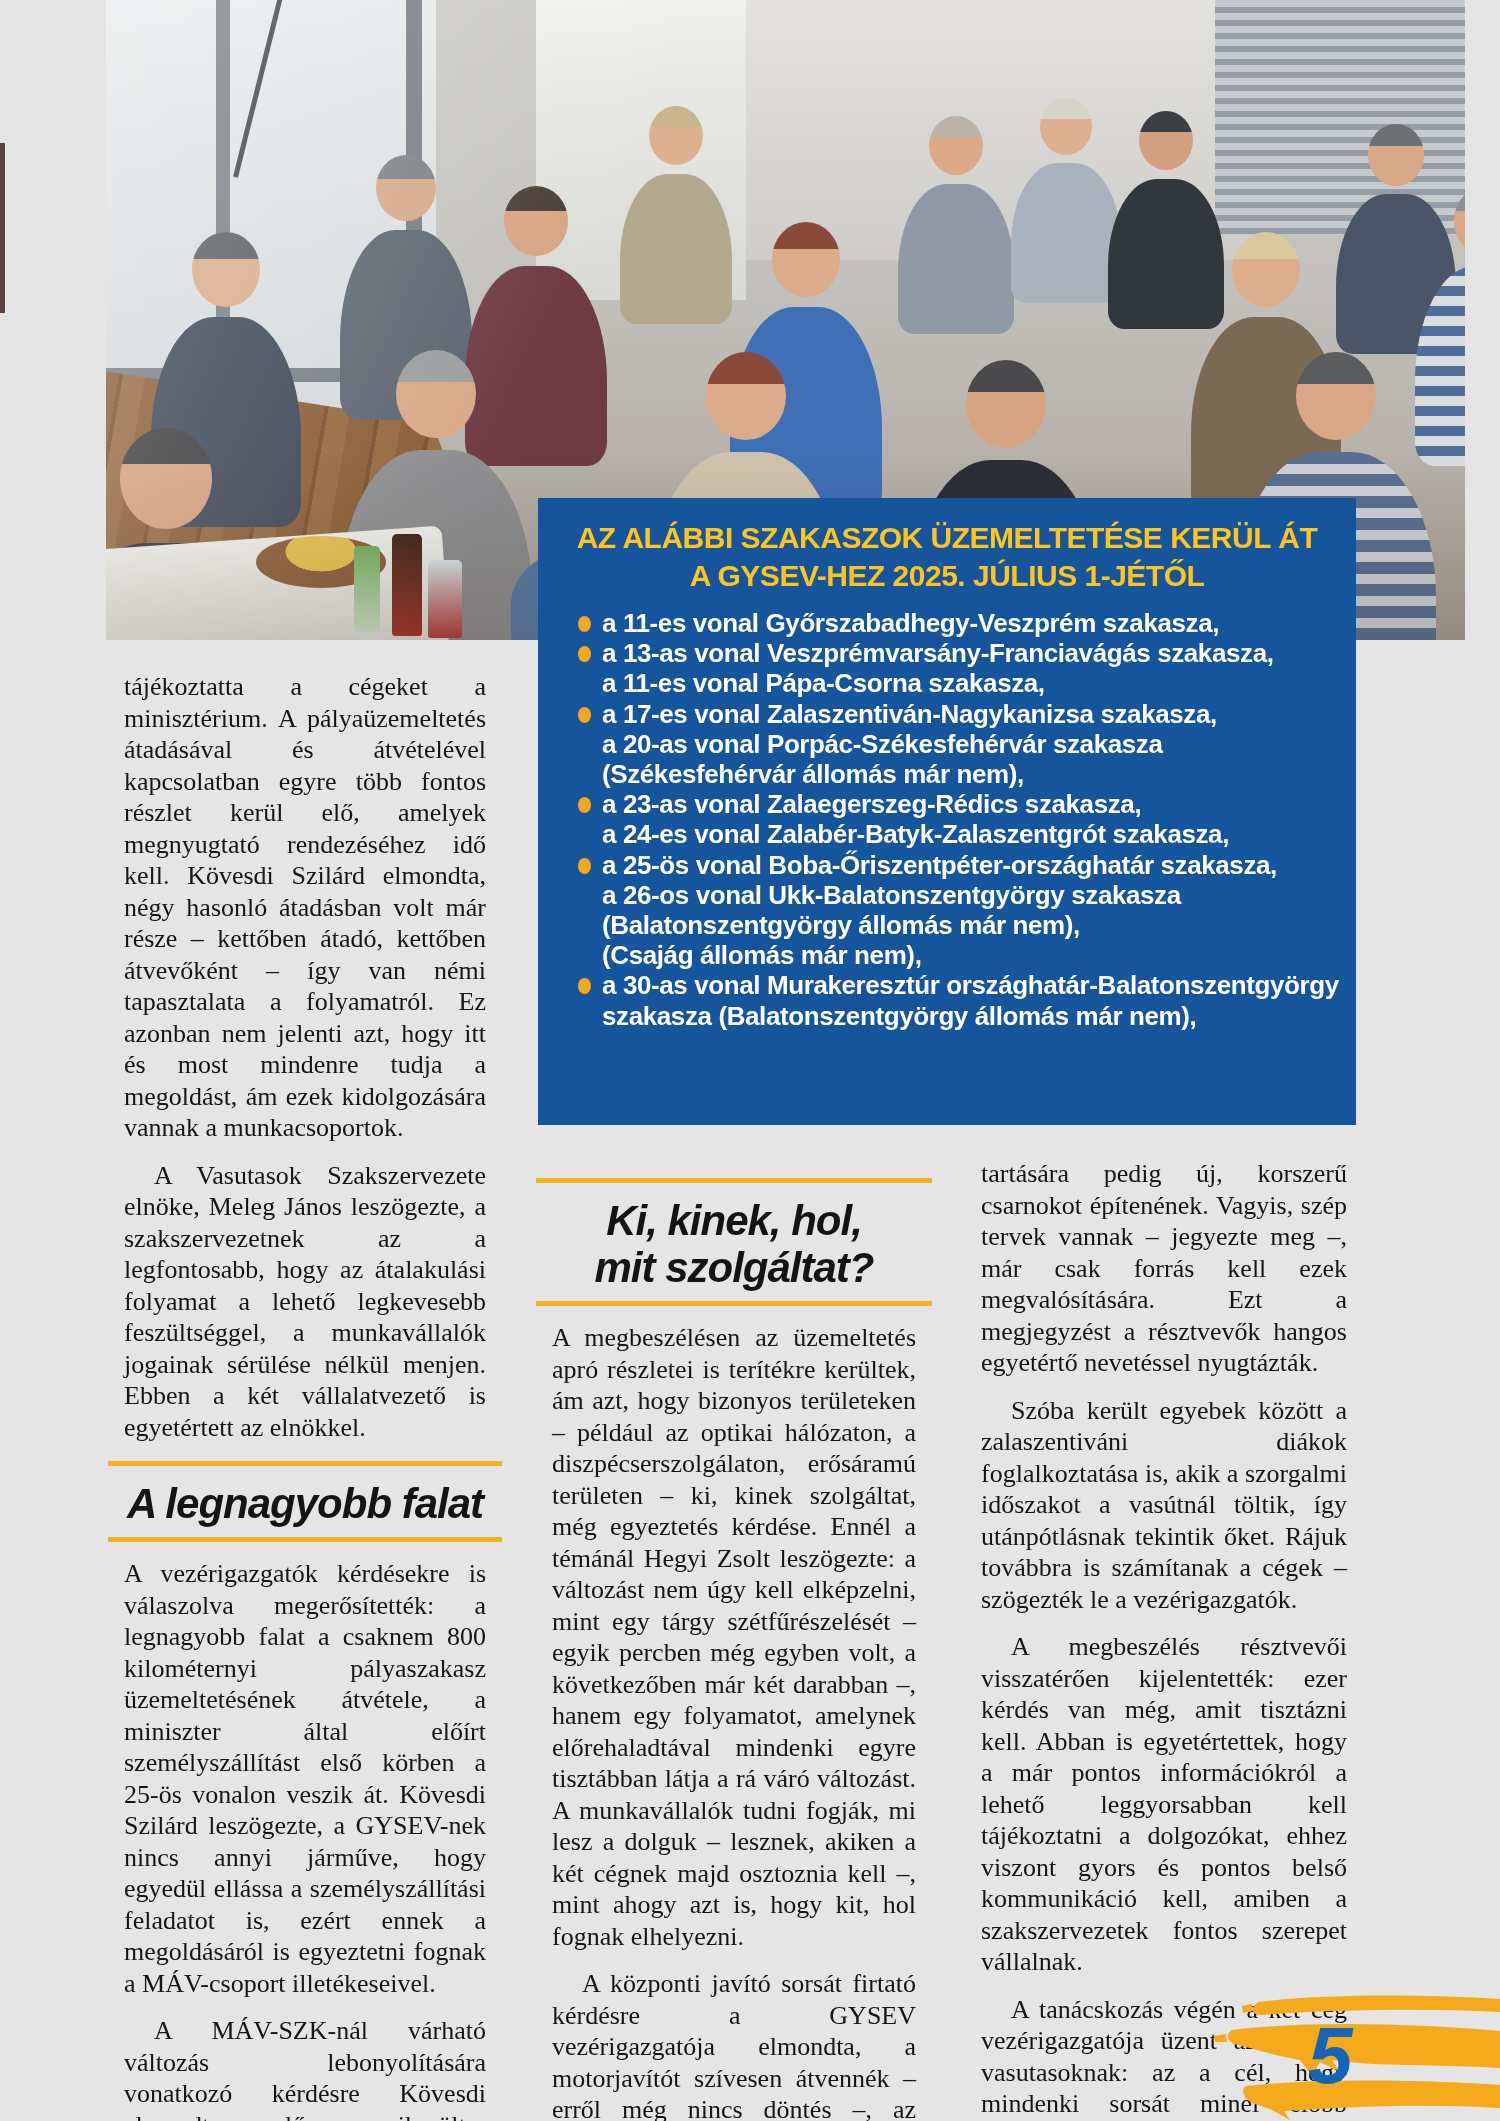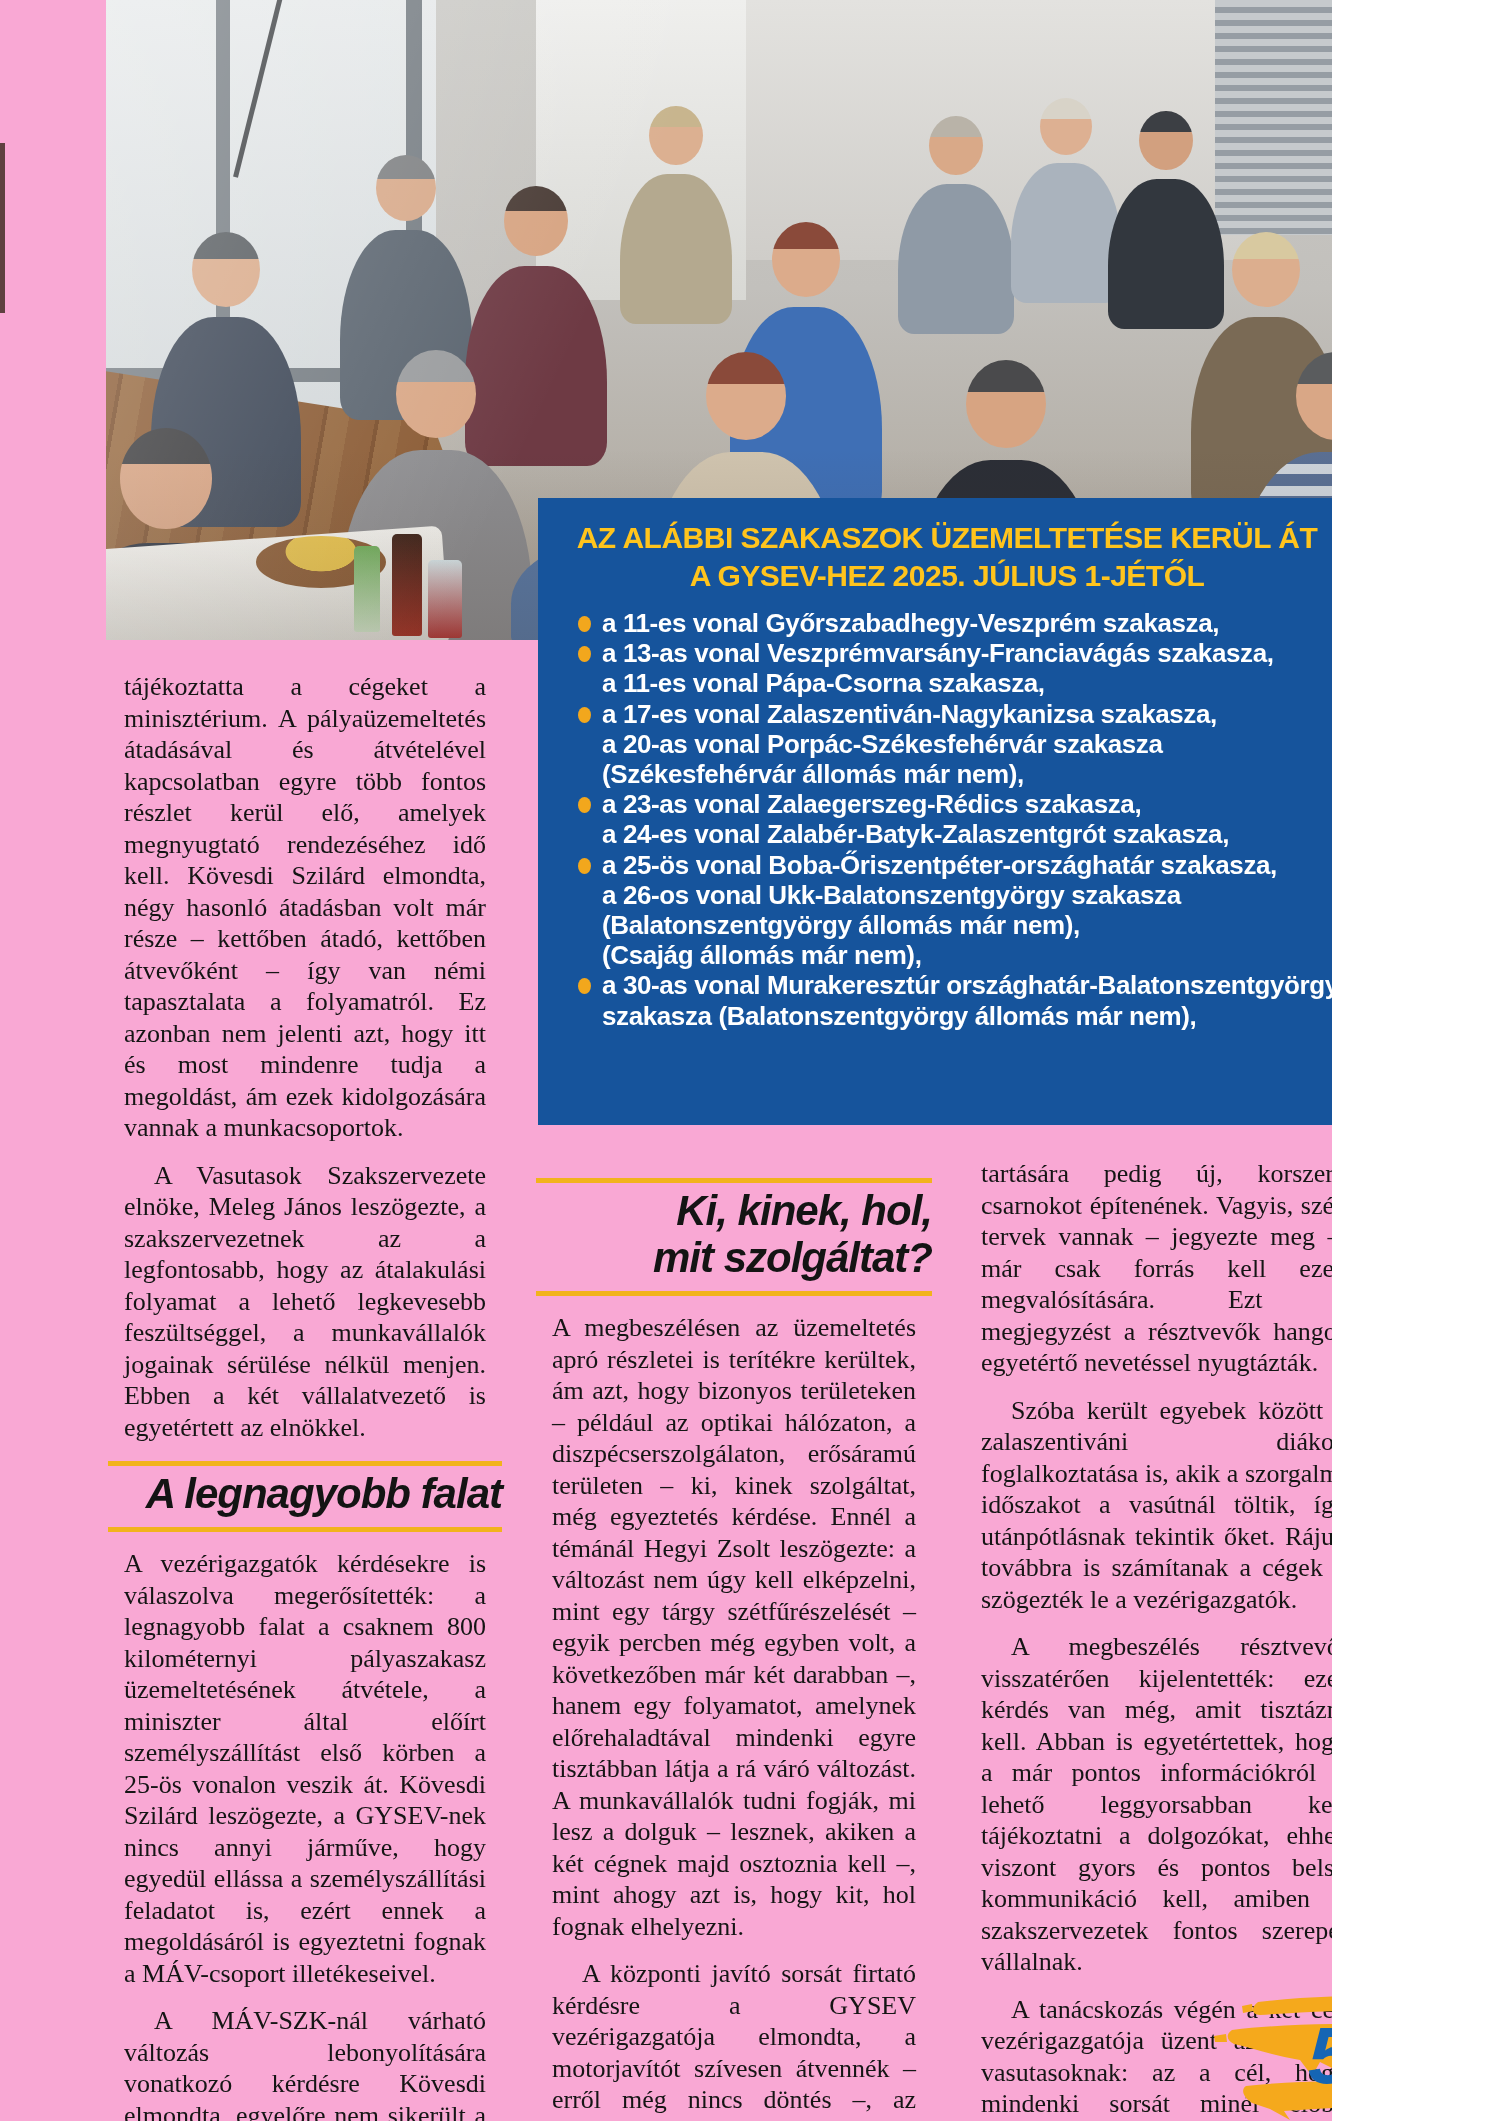--- a/index.html
+++ b/index.html
@@ -1,17 +1,17 @@
 <!DOCTYPE html>
 <html><head>
 <meta charset="utf-8">
 <style>
   html,body{margin:0;padding:0;background:#ffffff;}
   .page{
-    position:relative; width:1332px; height:2121px; background:#f9a8d4;
+    position:relative; width:1500px; height:2121px; background:#e5e5e5;
     font-family:"Liberation Serif", serif; color:#151515; overflow:hidden;
   }
   
   .edge-bar{position:absolute; left:0; top:143px; width:5px; height:170px; background:#5f4040;}
 
   
   .photo{
     position:absolute; left:106px; top:0; width:1359px; height:640px;
     background:linear-gradient(180deg,#cbcac6 0%,#c2c0bc 45%,#b5b0a8 75%,#a99f92 100%);
     overflow:hidden;
@@ -77,21 +77,21 @@
   .col-mid{ left:536px;  top:1178px; width:396px;}
   .col-right{left:965px; top:1142px; width:398px;}
 
   .rule{height:5px; background:#f2b31c; border:none; margin:0;}
   .col-heading{
     font-family:"Liberation Sans", sans-serif; font-weight:bold; font-style:italic;
     text-align:center; font-size:42px; line-height:47px; letter-spacing:-1px;
     margin:8px 0 10px 0; color:#141414; text-indent:0;
   }
   .heading-block{margin:18px 0 14px 0;}
-  .heading-block .rule+.col-heading{margin-top:4px;text-align:right;}
+  .heading-block .rule+.col-heading{margin-top:14px;}
 
   .byline{
     text-align:right; font-family:"Liberation Sans", sans-serif; font-weight:bold;
     font-size:28px; margin-top:10px; letter-spacing:-0.5px;
   }
 
   
   .footer-art{position:absolute; left:1212px; top:1990px; width:288px; height:131px; z-index:4;}
   .footer-art svg{position:absolute; inset:0;}
   .page-num{

